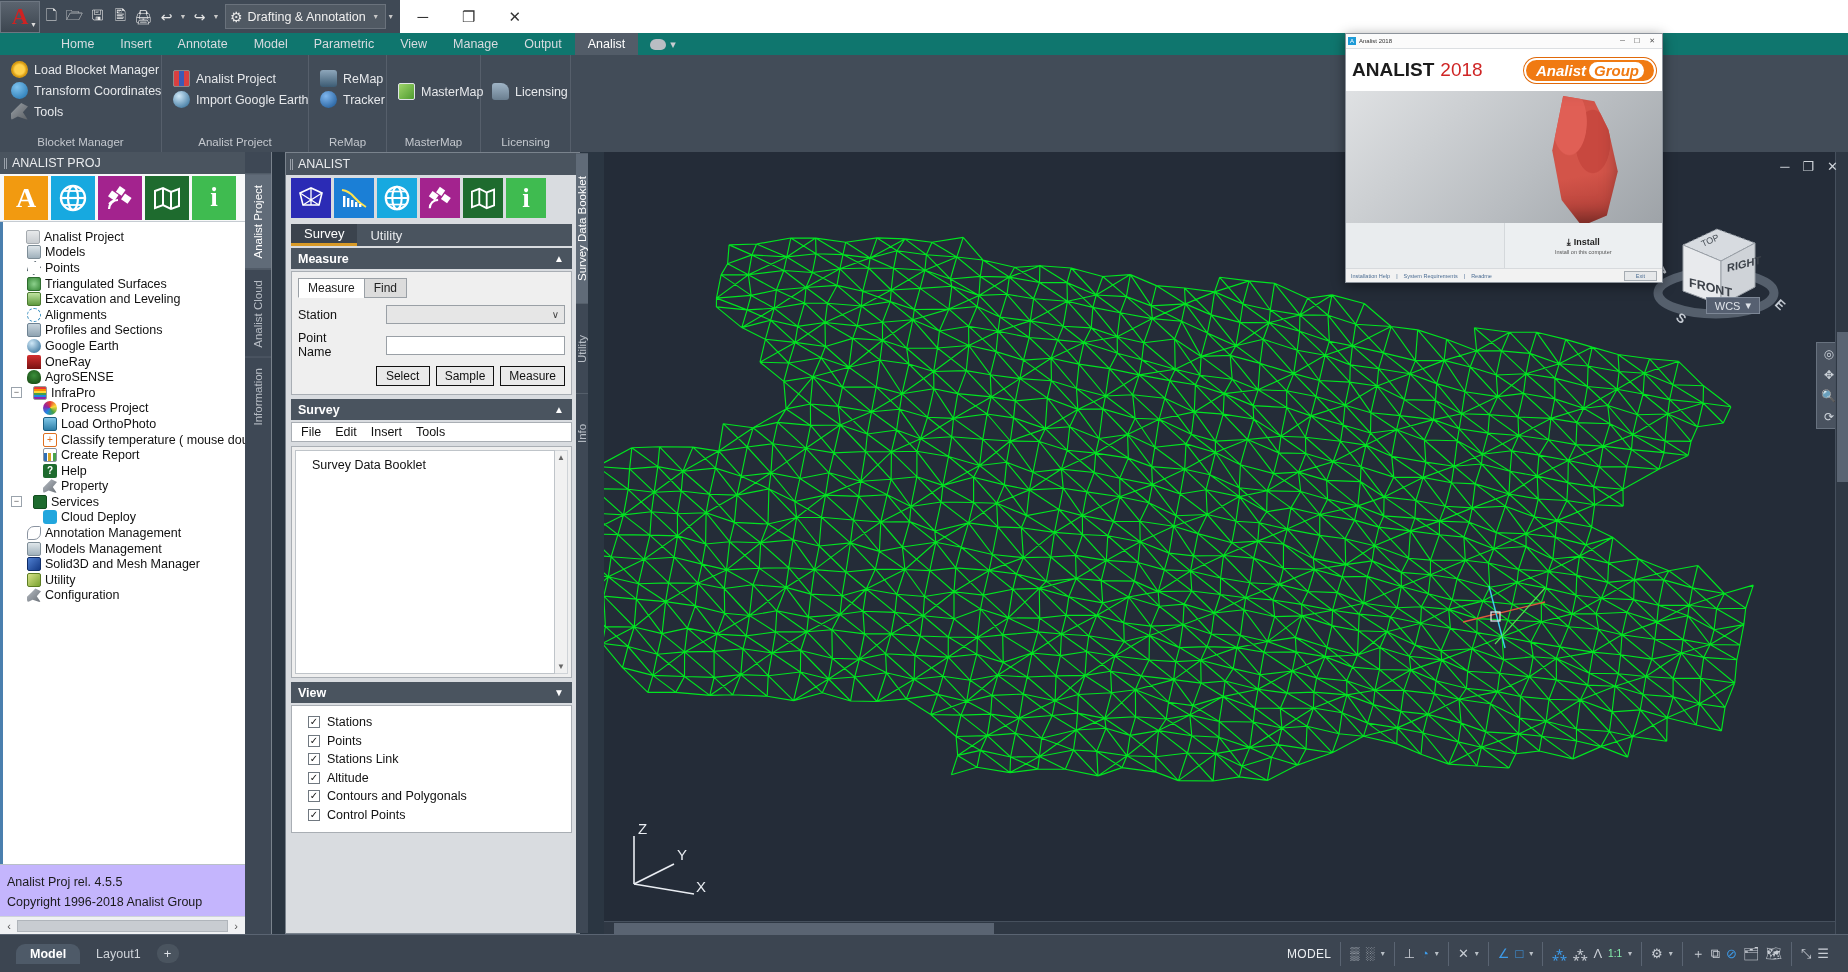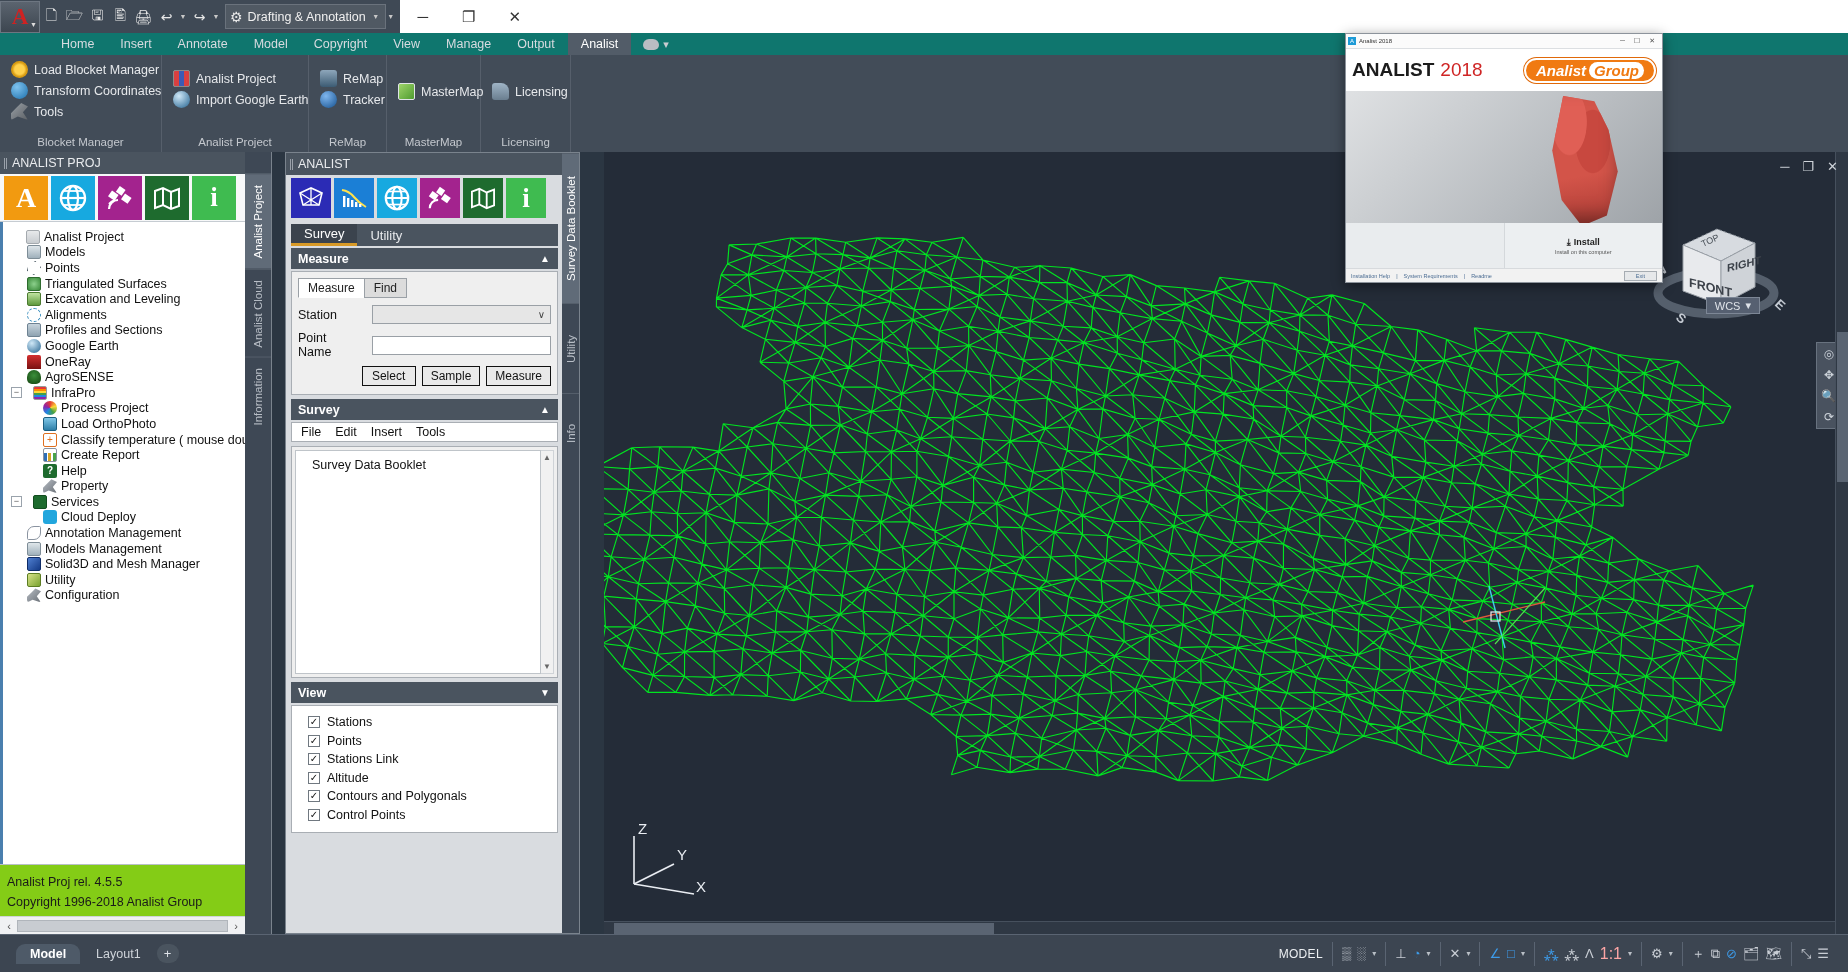--- a/index.html
+++ b/index.html
@@ -184,21 +184,21 @@
   .ti-prop { background:linear-gradient(135deg,#b9bfc6,#6b7178); clip-path:polygon(0 60%,30% 30%,60% 0,100% 20%,70% 55%,100% 100%,40% 80%,0 100%);}
   .ti-serv { background:#1e6b2e; border:1px solid #134d1f; border-radius:2px;}
   .ti-cloud { background:#22a6dd; border-radius:3px;}
   .ti-poly { background:#fff; border:1px solid #8a93a0; border-radius:50% 10% 50% 10%;}
   .ti-mm { background:linear-gradient(#dfe6ea,#9fb0bb); border:1px solid #7e8d97;}
   .ti-solid { background:linear-gradient(135deg,#4f7fd0,#143a86); border:1px solid #0e2b66;}
   .ti-util { background:linear-gradient(135deg,#d8e38a,#7aa330); border:1px solid #5c7d22;}
   .ti-config { background:linear-gradient(135deg,#b9bfc6,#6b7178); clip-path:polygon(0 60%,30% 30%,60% 0,100% 20%,70% 55%,100% 100%,40% 80%,0 100%);}
 
   .pal-footer {
-    border-top:1px solid #b9c0c7; background:#84cc16;
+    border-top:1px solid #b9c0c7; background:#c4b5fd;
     padding:8px 0 4px 7px; font-size:12.5px; color:#1a1a1a; line-height:1.55;
   }
   .hscroll {
     height:18px; background:#f0f1f3; border-top:1px solid #cfd4d9;
     display:flex; align-items:center; justify-content:space-between;
     padding:0 2px;
   }
   .hscroll .arr { font-size:11px; color:#555; width:14px; text-align:center; cursor:pointer;}
   .hscroll .thumb { flex:1; height:12px; background:#c8ccd1; border:1px solid #b0b5bb; margin:0 1px;}
 
@@ -235,21 +235,21 @@
   .panel-box {
     background:#efefef; border:1px solid #a9aeb4; padding:6px 6px 8px 6px;
     margin-top:2px;
   }
   .tabstrip { display:flex; align-items:flex-end; height:20px; margin-bottom:7px; }
   .tstab {
     font-size:12px; padding:2px 9px; border:1px solid #9aa0a6;
     background:#dcdcdc; color:#222; cursor:pointer; margin-right:-1px;
   }
   .tstab.active { background:#fff; border-bottom-color:#fff; font-weight:normal;}
-  .frow { display:flex; align-items:center; margin-bottom:7px; gap:10px;}
+  .frow { display:flex; align-items:center; margin-bottom:7px; gap:24px;}
   .flabel { width:64px; font-size:12.5px; color:#111; }
   .fsel {
     flex:1; height:19px; background:#e6e6e6; border:1px solid #9aa0a6;
     display:flex; align-items:center; justify-content:flex-end; padding-right:5px;
     font-size:10px; color:#444; cursor:pointer;
   }
   .finput { flex:1; height:19px; background:#fff; border:1px solid #9aa0a6; }
   .btnrow { display:flex; justify-content:flex-end; gap:6px; margin-top:2px; }
   .pbtn {
     min-width:54px; height:20px; background:#e9e9e9; border:1.5px solid #111;
@@ -438,21 +438,21 @@
       <div class="win-btn">❐</div>
       <div class="win-btn close">✕</div>
     </div>
   </div>
 
   <div class="ribbon-tabs">
     <div class="rtab">Home</div>
     <div class="rtab">Insert</div>
     <div class="rtab">Annotate</div>
     <div class="rtab">Model</div>
-    <div class="rtab">Copyright</div>
+    <div class="rtab">Parametric</div>
     <div class="rtab">View</div>
     <div class="rtab">Manage</div>
     <div class="rtab">Output</div>
     <div class="rtab active">Analist</div>
     <div class="rtab-drop">
       <span class="cloud-ico"></span>
       <span>▾</span>
     </div>
   </div>
 
@@ -966,21 +966,21 @@
       </div>
       <div class="sgroup">
         <span class="sbtn blue">∠</span>
         <span class="sbtn blue">□</span>
         <span class="scaret">▾</span>
       </div>
       <div class="sgroup">
         <span class="sbtn blue">⁂</span>
         <span class="sbtn">⁂</span>
         <span class="sbtn">Λ</span>
-        <span class="sbtn" style="color:#fca5a5;font-size:16px">1:1</span>
+        <span class="sbtn" style="color:#86efac;font-size:10px">1:1</span>
         <span class="scaret">▾</span>
       </div>
       <div class="sgroup">
         <span class="sbtn">⚙</span>
         <span class="scaret">▾</span>
       </div>
       <div class="sgroup">
         <span class="sbtn">＋</span>
         <span class="sbtn">⧉</span>
         <span class="sbtn blue">⊘</span>

